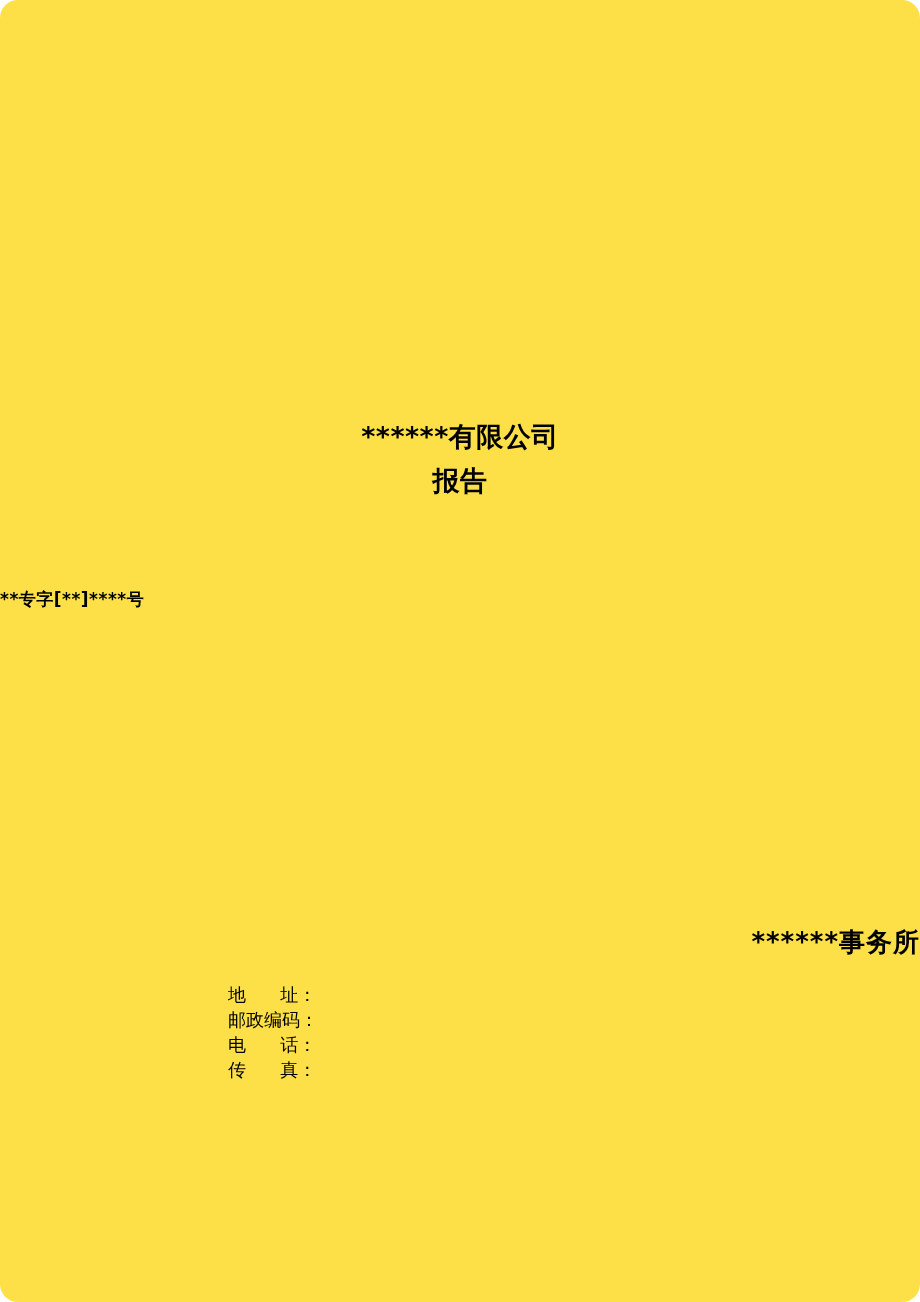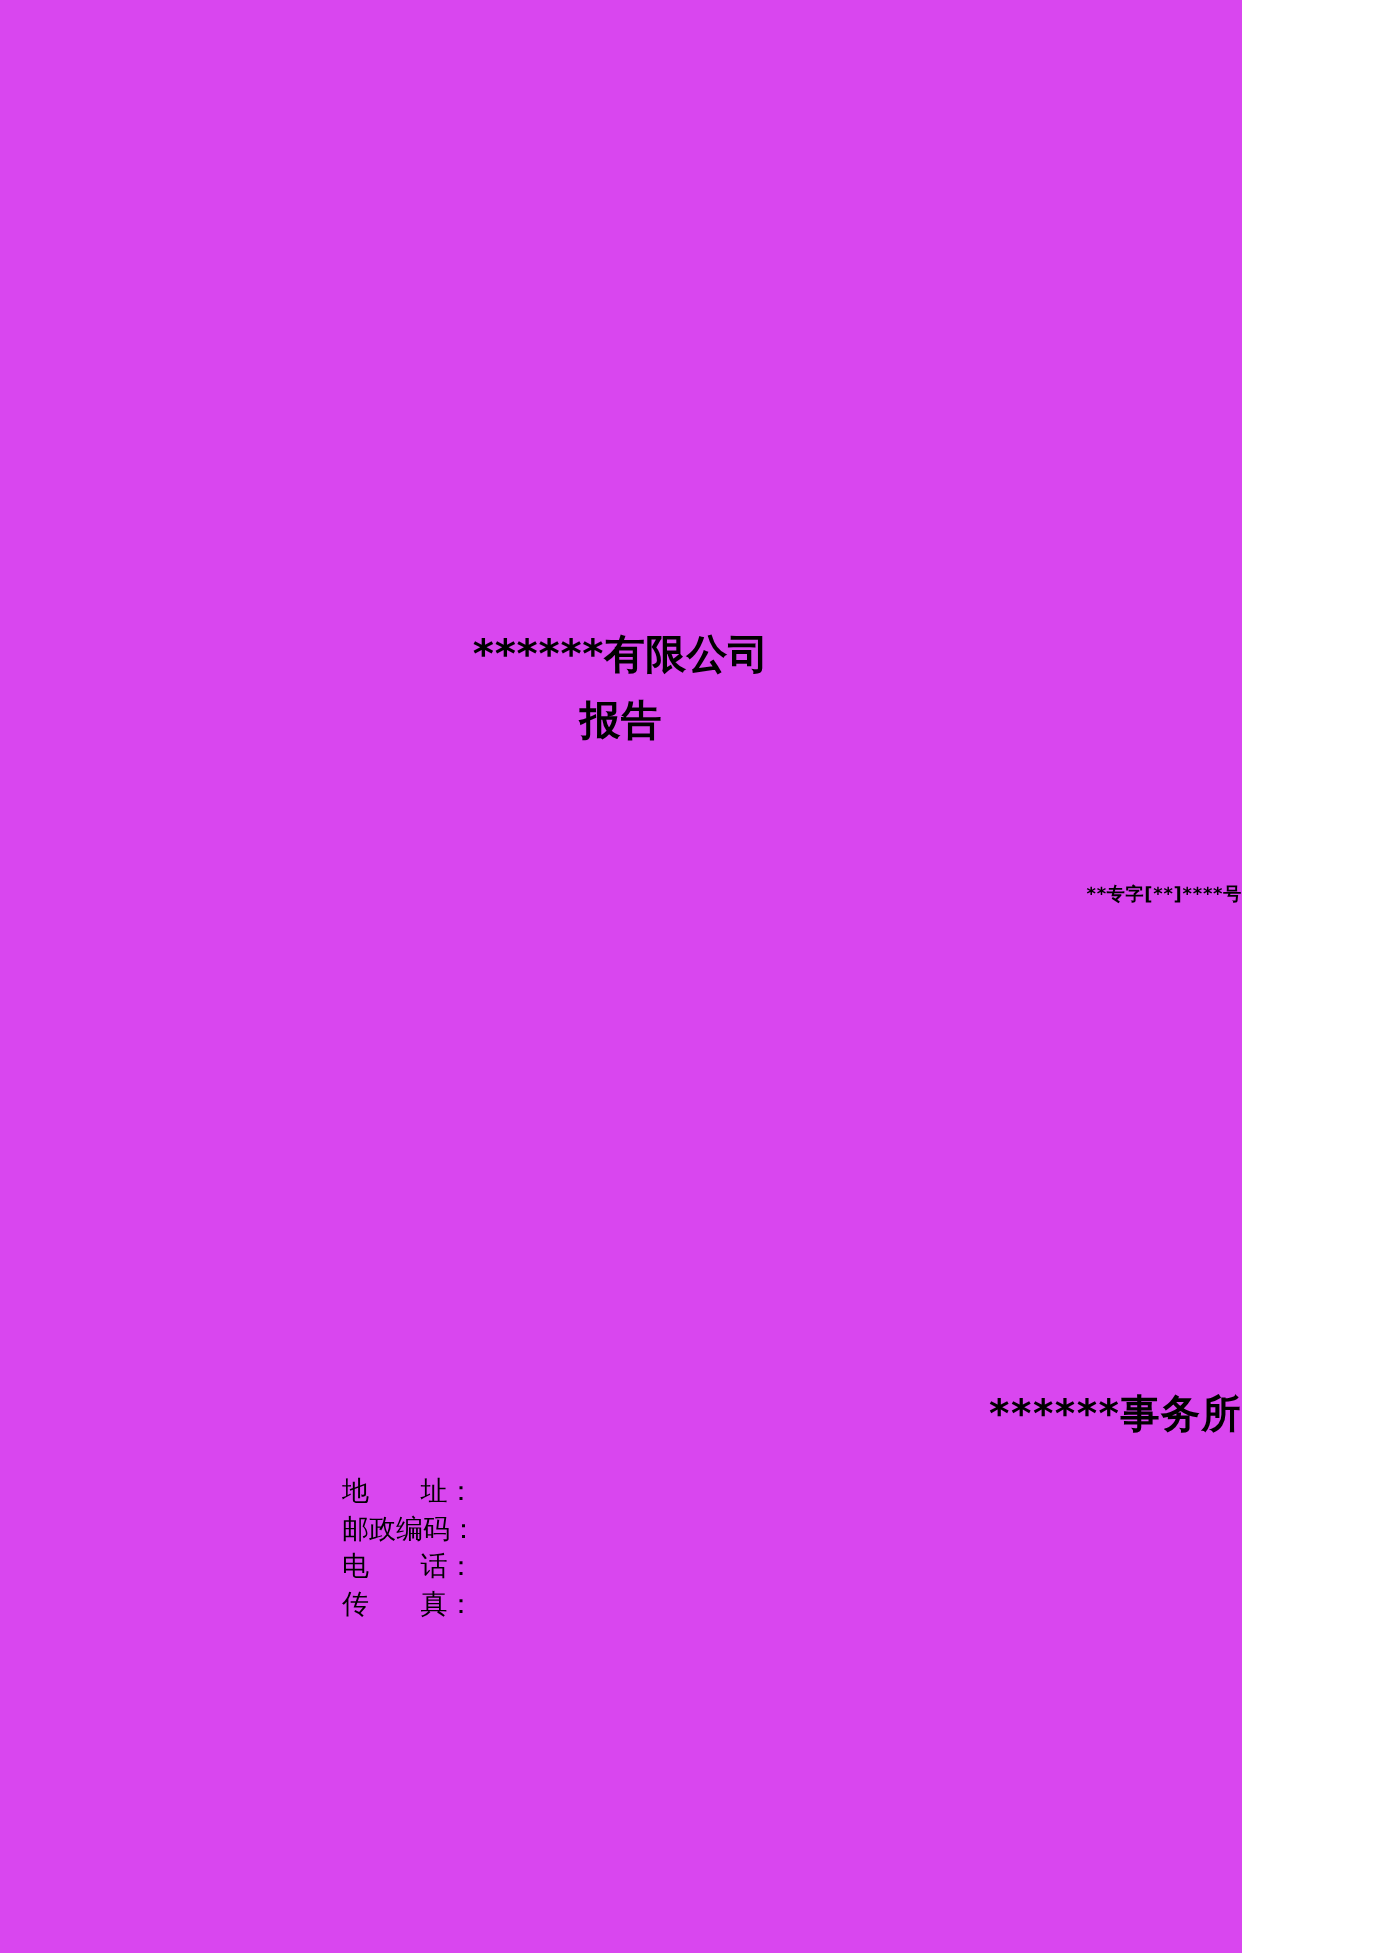--- a/index.html
+++ b/index.html
@@ -2,26 +2,27 @@
 <html><head>
 <meta charset="utf-8">
 <style>
   html, body {
     margin: 0;
     padding: 0;
     background: #ffffff;
   }
   .page {
     position: relative;
-    width: 828px;
+    width: 920px;
     height: 1302px;
-    background: #d946ef;
+    background: #fde047;
     font-family: "DejaVu Serif", "Liberation Serif", serif;
     color: #000000;
     overflow: hidden;
+    border-radius: 18px;
   }
   .title-block {
     position: absolute;
     left: 0;
     right: 0;
     top: 415px;
     text-align: center;
   }
   .title-line {
     font-family: "DejaVu Sans", "Liberation Sans", sans-serif;
@@ -29,24 +30,24 @@
     font-size: 27px;
     line-height: 44px;
     letter-spacing: 0.5px;
     white-space: nowrap;
   }
   .doc-number {
     position: absolute;
     left: 0;
     right: 0;
     top: 588px;
-    text-align: right;
+    text-align: left;
     font-family: "DejaVu Sans", "Liberation Sans", sans-serif;
     font-weight: bold;
-    font-size: 12px;
+    font-size: 17px;
     letter-spacing: 0.5px;
   }
   .firm-name {
     position: absolute;
     left: 0;
     right: 0;
     top: 925px;
     text-align: right;
     font-family: "DejaVu Sans", "Liberation Sans", sans-serif;
     font-weight: bold;

